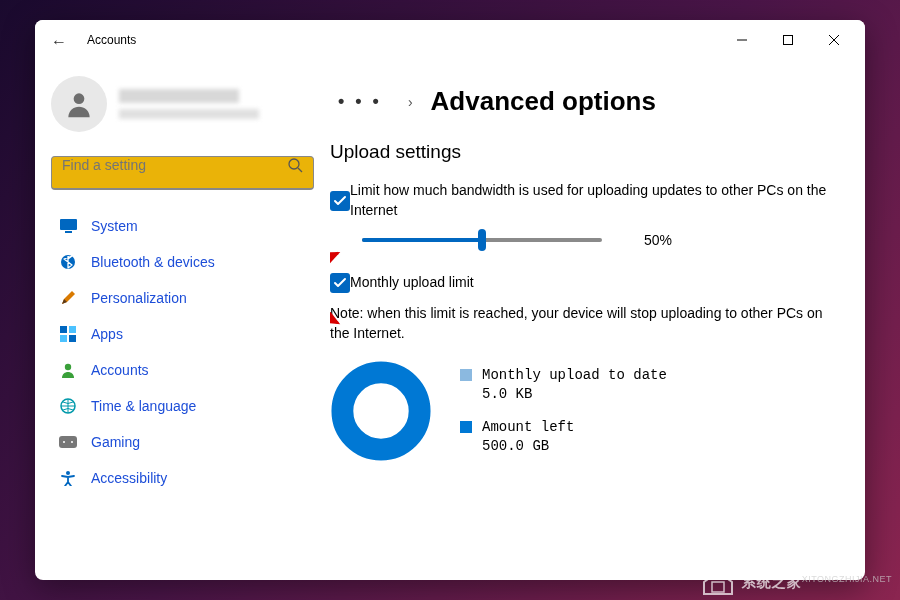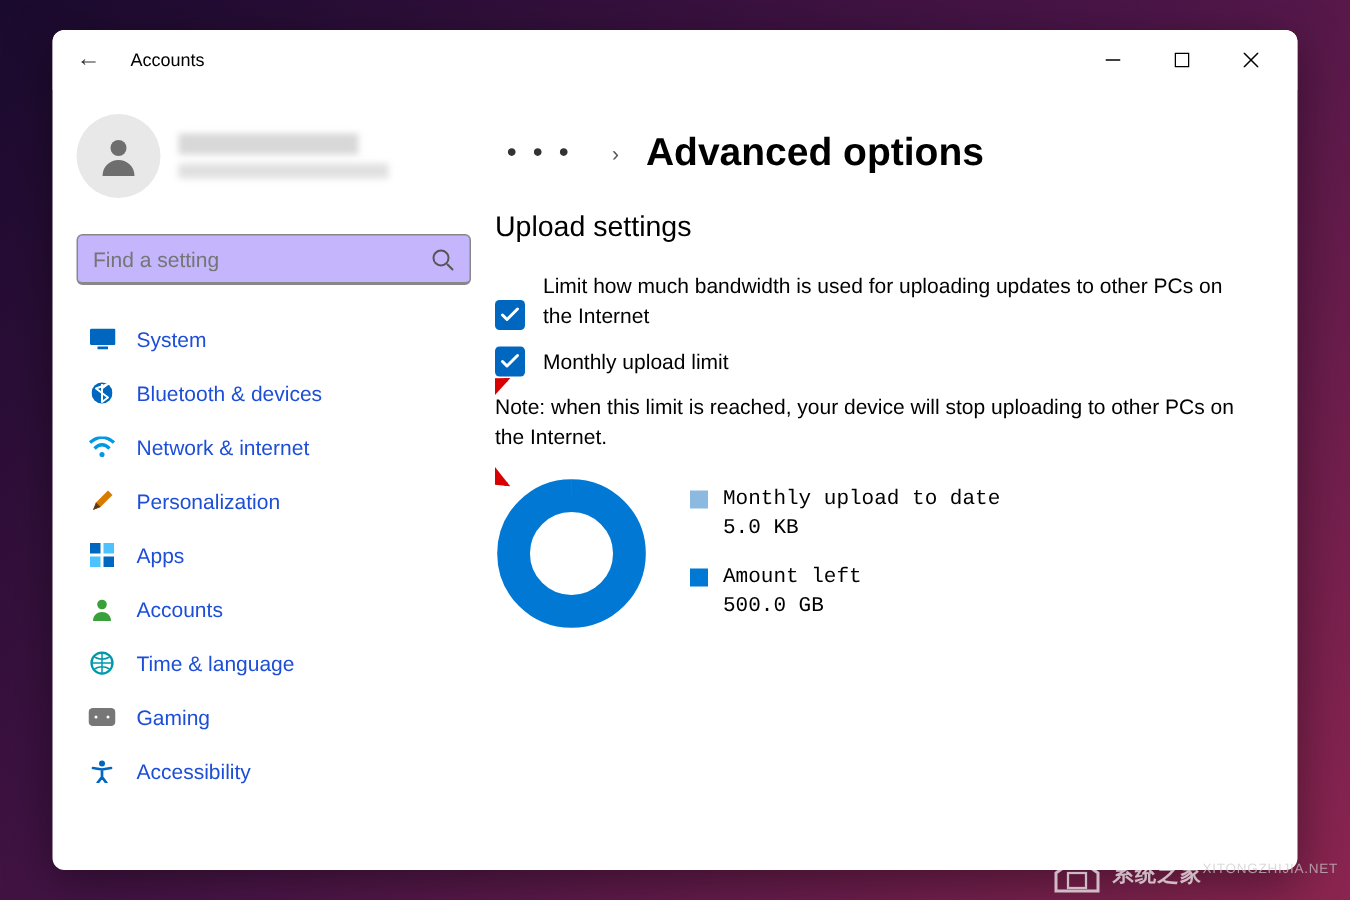--- a/index.html
+++ b/index.html
@@ -49,24 +49,24 @@
     .profile-text { flex: 1; }
     .profile-name {
       height: 14px; width: 120px; background: #d8d8d8;
       filter: blur(2px); margin-bottom: 6px;
     }
     .profile-email {
       height: 10px; width: 140px; background: #e0e0e0;
       filter: blur(2px);
     }
     .search-box {
-      display: flex; align-items: center;
+      display: flex; align-items: flex-start;
       border: 1px solid #888; border-bottom: 2px solid #888;
       border-radius: 4px; height: 34px; padding: 0 10px;
-      margin: 8px 4px 18px 4px; background: #c4b5fd;
+      margin: 8px 4px 18px 4px; background: #eab308;
     }
     .search-box input {
       border: none; outline: none; flex: 1; font-size: 14px;
       background: transparent; color: #555;
     }
     .search-icon { width: 16px; height: 16px; color: #555; }
     .nav-item {
       display: flex; align-items: center; gap: 14px;
       padding: 9px 12px; border-radius: 4px; cursor: pointer;
       font-size: 14px; color: #1d4ed8;
@@ -80,21 +80,21 @@
       overflow-y: auto; position: relative;
     }
     .breadcrumb {
       display: flex; align-items: center; gap: 18px;
       margin-bottom: 24px; margin-top: 10px;
     }
     .bc-dots { font-size: 18px; font-weight: 700; letter-spacing: 3px; color: #333; cursor: pointer; padding: 0 8px;}
     .bc-chevron { color: #555; font-size: 14px; }
     .bc-title { font-size: 26px; font-weight: 600; color: #000; text-align: center; }
     .section-h { font-size: 19px; font-weight: 400; margin-bottom: 18px; }
-    .cb-row { display: flex; gap: 12px; margin-bottom: 10px; align-items: flex-end;}
+    .cb-row { display: flex; margin-bottom: 10px; align-items: center;}
     .cb {
       width: 20px; height: 20px; background: #0067c0;
       border-radius: 3px; display: flex; align-items: center;
       justify-content: center; flex-shrink: 0; cursor: pointer; margin-top: 1px;
     }
     .cb svg { width: 14px; height: 14px; }
     .cb-label { font-size: 14px; line-height: 1.4; color: #000; flex: 1;}
     .slider-row {
       display: flex; align-items: center; gap: 24px;
       margin: 10px 0 22px 32px;
@@ -212,30 +212,20 @@
         <span class="nav-icon">
             <svg width="14" height="18" viewBox="0 0 14 18">
               <circle cx="7" cy="9" r="7" fill="#0067c0"></circle>
               <path d="M7 3 v12 l4-3 -8-6 8-3 -4 3" fill="none" stroke="#fff" stroke-width="1.3" stroke-linejoin="round"></path>
             </svg>
           </span>
         <span>Bluetooth &amp; devices</span>
       </div>
       <div class="nav-item">
         <span class="nav-icon">
-            <svg width="18" height="14" viewBox="0 0 18 14">
-              <path d="M1 4 Q9 -3 17 4" stroke="#0099e5" fill="none" stroke-width="2.2"></path>
-              <path d="M4 8 Q9 3 14 8" stroke="#0099e5" fill="none" stroke-width="2.2"></path>
-              <circle cx="9" cy="12" r="1.7" fill="#0099e5"></circle>
-            </svg>
-          </span>
-        <span>Network &amp; internet</span>
-      </div>
-      <div class="nav-item">
-        <span class="nav-icon">
             <svg width="16" height="16" viewBox="0 0 16 16">
               <path d="M2 14 l2-5 8-8 3 3 -8 8 z" fill="#d97a00"></path>
               <path d="M2 14 l2-5 3 3 z" fill="#5a3a1a"></path>
             </svg>
           </span>
         <span>Personalization</span>
       </div>
       <div class="nav-item">
         <span class="nav-icon">
             <svg width="16" height="16" viewBox="0 0 16 16">
@@ -298,20 +288,28 @@
 
       <div class="cb-row">
         <div class="cb">
           <svg viewBox="0 0 14 14">
               <path d="M2 7 l3 3 7-7" stroke="#fff" stroke-width="2" fill="none" stroke-linecap="round" stroke-linejoin="round"></path>
             </svg>
         </div>
         <div class="cb-label">Limit how much bandwidth is used for uploading updates to other PCs on the Internet</div>
       </div>
 
+      <div class="slider-row">
+        <div class="slider">
+          <div class="slider-track-bg"></div>
+          <div class="slider-track-fill" style="width:50%"></div>
+          <div class="slider-thumb" style="left:50%"></div>
+        </div>
+        <div class="slider-val" style="margin-left:18px">50%</div>
+      </div>
 
       <div class="cb-row">
         <div class="cb">
           <svg viewBox="0 0 14 14">
               <path d="M2 7 l3 3 7-7" stroke="#fff" stroke-width="2" fill="none" stroke-linecap="round" stroke-linejoin="round"></path>
             </svg>
         </div>
         <div class="cb-label">Monthly upload limit</div>
       </div>
 

